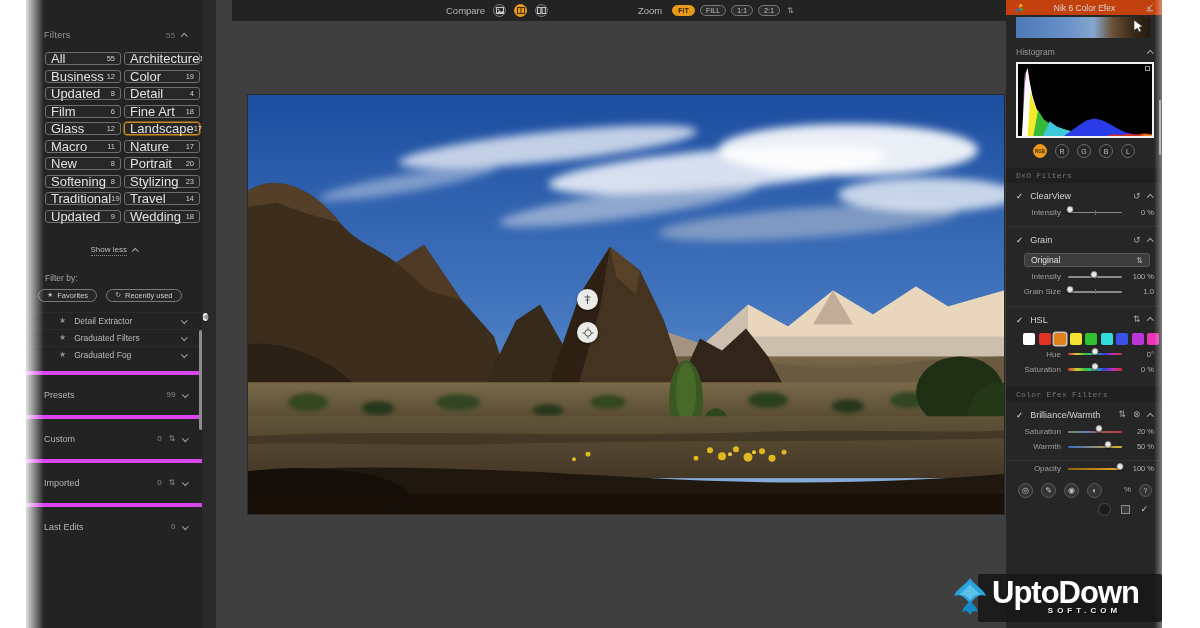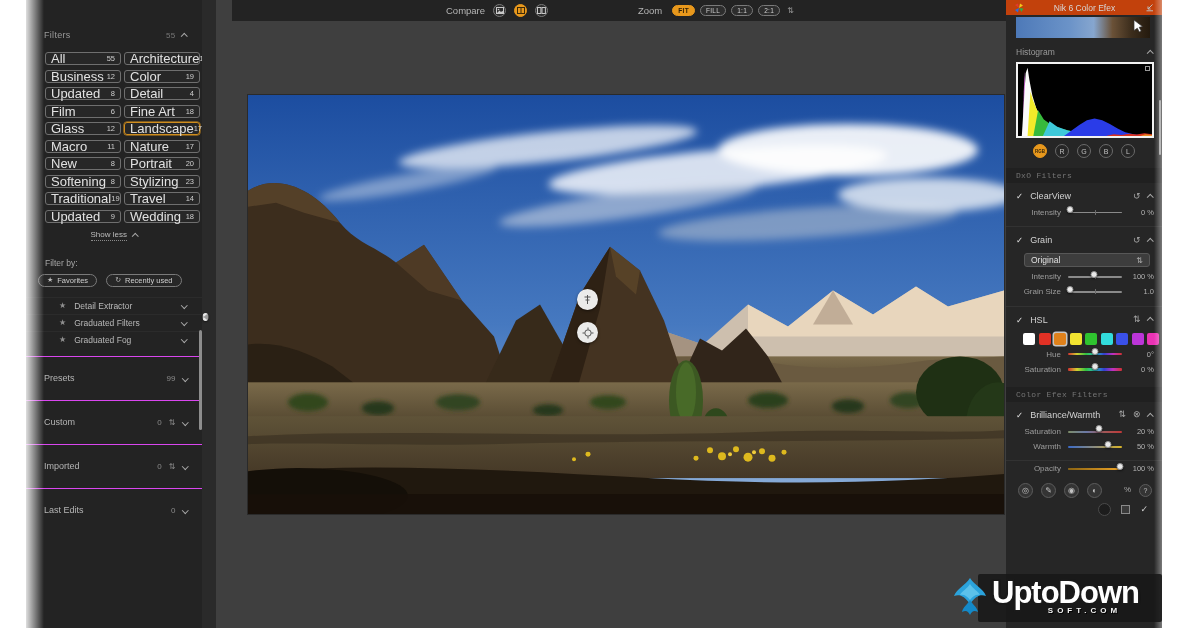--- a/index.html
+++ b/index.html
@@ -23,21 +23,21 @@
   .panel-head .right { display:flex; gap:6px; align-items:center; color:#777; font-size:8px; }
 
   .cat-grid { display:grid; grid-template-columns:76px 76px; gap:4.5px 3px; padding:2px 0 0 19px; }
   .cat-btn { height:13px; border:1px solid #6f6f6f; border-radius:3px; display:flex;
     align-items:center; justify-content:space-between; padding:0 5px; background:rgba(255,255,255,0.02); }
   .cat-btn.sel { border:1px solid #cf8d1e; box-shadow:0 0 0 .5px #cf8d1e; }
   .cat-label { font-size:13px; color:#e2e2e2; white-space:nowrap;text-align:center; }
   .cat-count { font-size:7.5px; color:#cfcfcf; }
 
   .show-less { display:flex; align-items:center; justify-content:center; gap:6px;
-    margin-top:7px; font-size:8px; color:#bdbdbd; }
+    margin-top:22px; font-size:8px; color:#bdbdbd; }
   .show-less .txt { border-bottom:1px dotted #8a8a8a; padding-bottom:1px; }
 
   .filter-by { padding:17px 0 6px 19px; font-size:8.5px; color:#a8a8a8; }
   .pill-row { display:flex; gap:9px; padding-left:12px; }
   .pill { height:13px; border:1px solid #7a7a7a; border-radius:8px; display:flex; gap:4px;
     align-items:center; padding:0 8px; font-size:7.5px; color:#cfcfcf; background:rgba(255,255,255,0.02); }
   .pill .ic { font-size:7px; color:#bdbdbd; }
 
   .preset-card { margin:12px 0 0 31px; width:128px; }
   .preset-thumb { position:relative; width:128px; height:57px; overflow:hidden; background:#111; }
@@ -49,21 +49,21 @@
   .preset-name { font-size:9px; color:#e3e3e3; padding:5px 0 2px 2px; }
 
   .recipe-list { margin-top:10px; }
   .recipe-row { display:flex; align-items:center; height:17px; padding:0 16px 0 33px;
     font-size:8.5px; color:#b9b9b9; border-top:1px solid #2b2b2b; }
   .recipe-row .star { color:#8f8f8f; font-size:8px; margin-right:8px; }
   .recipe-row .sp { flex:1; }
 
   .section-list { margin-top:8px; }
   .section-row { display:flex; align-items:center; height:44px; padding:0 15px 0 18px;
-    font-size:9px; color:#b5b5b5; border-top:1px solid #d946ef; }
+    font-size:9px; color:#b5b5b5; border-top:4px solid #d946ef; }
   .section-row .sp { flex:1; }
   .section-row .cnt { color:#8a8a8a; font-size:8px; margin-right:7px; }
   .section-row .stp { color:#8e8e8e; font-size:8px; margin-right:7px; }
 
   .sb-scrollthumb { position:absolute; left:173px; top:330px; width:2.5px; height:100px;
     background:#8d8d8d; border-radius:2px; }
 
   
   .vdivider { position:absolute; left:176px; top:0; width:14px; height:628px; background:#2a2a2a; }
   .vdivider .handle { position:absolute; left:4px; top:313px; width:0; height:0;

